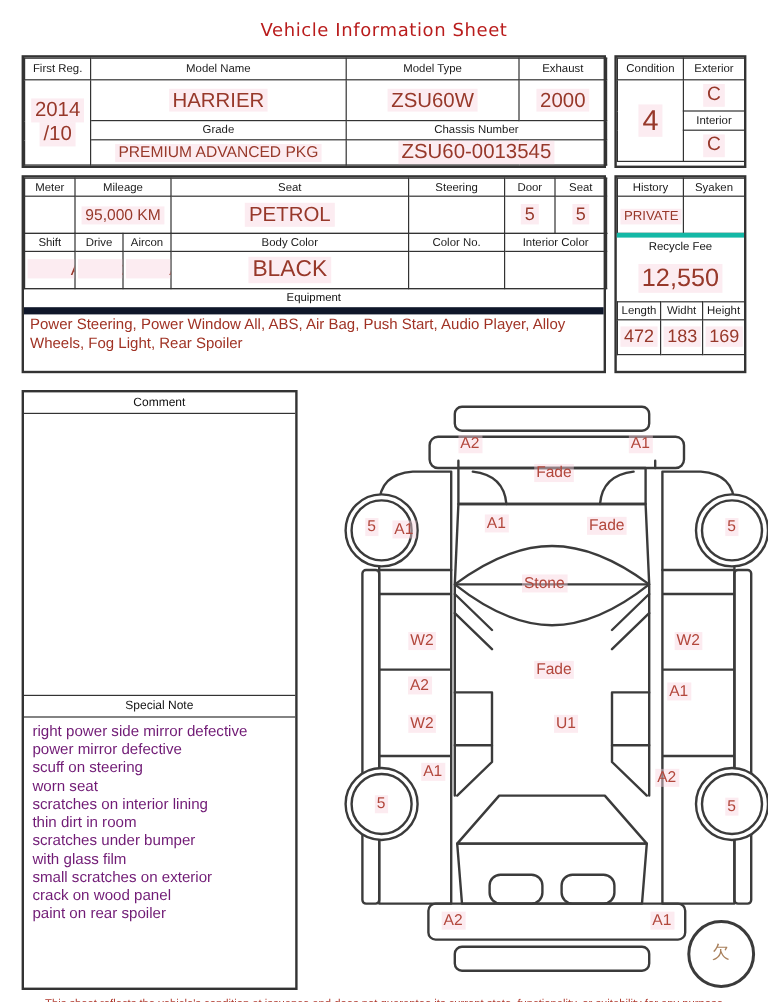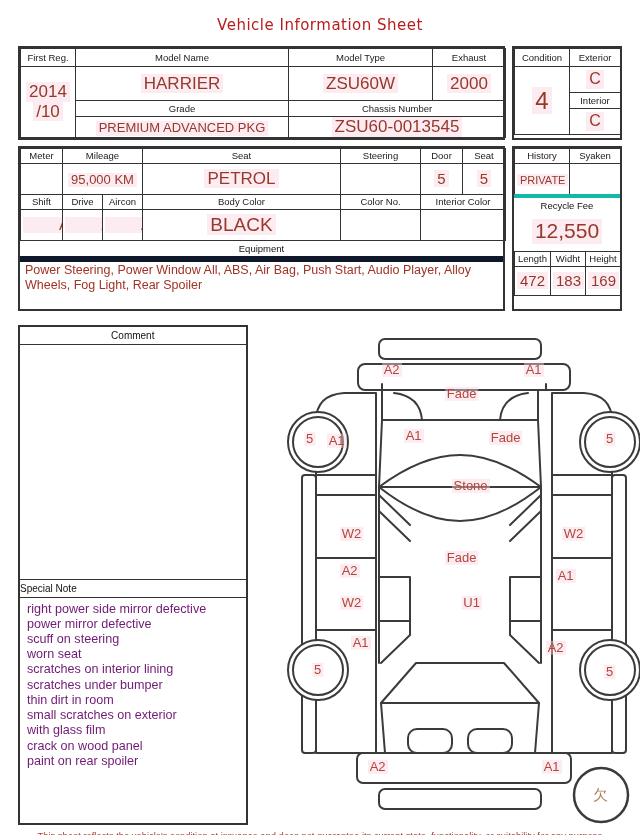--- a/index.html
+++ b/index.html
@@ -39,21 +39,21 @@
   .sec-head{height:15px;font-size:9.5px;text-align:center;line-height:15px;}
   .fee-val{height:40px;display:flex;align-items:center;justify-content:center;}
   
   .main{display:flex;height:500px;}
   .comment-box{width:244px;box-sizing:border-box;border:2px solid #333;
     display:flex;flex-direction:column;background:#fff;}
   .cbox-head{border-bottom:1px solid #333;height:17px;line-height:17px;
     text-align:center;font-size:10px;}
   .cbox-body{height:234px;}
   .sn-head{border-top:1px solid #333;border-bottom:1px solid #333;height:17px;
-    line-height:17px;text-align:left;font-size:10px;}
+    line-height:17px;text-align:center;font-size:10px;}
   .sn-body{flex:1;padding:4px 7px;color:#701a75;font-size:12.6px;line-height:1.21;}
   .note-line{white-space:nowrap;}
   
   .diagram{position:relative;width:360px;height:500px;margin-left:36px;}
   .diagram svg{position:absolute;left:0;top:0;}
   .mark{
     position:absolute;transform:translate(-50%,-50%);
     font-size:13px;color:#b2473c;background:rgba(248,210,222,.45);
     padding:0 2px;line-height:1.12;white-space:nowrap;
   }
@@ -239,24 +239,24 @@
     <div class="comment-box">
       <div class="cbox-head">Comment</div>
       <div class="cbox-body"></div>
       <div class="sn-head">Special Note</div>
       <div class="sn-body">
         <div class="note-line">right power side mirror defective</div>
         <div class="note-line">power mirror defective</div>
         <div class="note-line">scuff on steering</div>
         <div class="note-line">worn seat</div>
         <div class="note-line">scratches on interior lining</div>
+        <div class="note-line">thin dirt in room</div>
         <div class="note-line">scratches under bumper</div>
-        <div class="note-line">thin dirt in room</div>
+        <div class="note-line">with glass film</div>
         <div class="note-line">small scratches on exterior</div>
-        <div class="note-line">with glass film</div>
         <div class="note-line">crack on wood panel</div>
         <div class="note-line">paint on rear spoiler</div>
       </div>
     </div>
 
     <div class="diagram">
       <svg width="360" height="500" viewBox="0 0 360 500">
         <g fill="none" stroke="#3b3b3b" stroke-width="2" stroke-linejoin="round" stroke-linecap="round">
 
           <rect x="18" y="150" width="14" height="278" rx="3"></rect>
@@ -307,21 +307,21 @@
       </svg>
 
       <span class="mark" style="left:108px;top:45px">A2</span>
       <span class="mark" style="left:250px;top:45px">A1</span>
       <span class="mark" style="left:178px;top:69px">Fade</span>
       <span class="mark" style="left:130px;top:111px">A1</span>
       <span class="mark" style="left:222px;top:113px">Fade</span>
       <span class="mark" style="left:26px;top:114px">5</span>
       <span class="mark" style="left:53px;top:116px">A1</span>
       <span class="mark" style="left:326px;top:114px">5</span>
-      <span class="mark" style="left:187px;top:161px">Stone</span>
+      <span class="mark" style="left:170px;top:161px">Stone</span>
       <span class="mark" style="left:68px;top:209px">W2</span>
       <span class="mark" style="left:290px;top:209px">W2</span>
       <span class="mark" style="left:178px;top:233px">Fade</span>
       <span class="mark" style="left:66px;top:246px">A2</span>
       <span class="mark" style="left:282px;top:251px">A1</span>
       <span class="mark" style="left:68px;top:278px">W2</span>
       <span class="mark" style="left:188px;top:278px">U1</span>
       <span class="mark" style="left:77px;top:318px">A1</span>
       <span class="mark" style="left:272px;top:323px">A2</span>
       <span class="mark" style="left:34px;top:345px">5</span>

